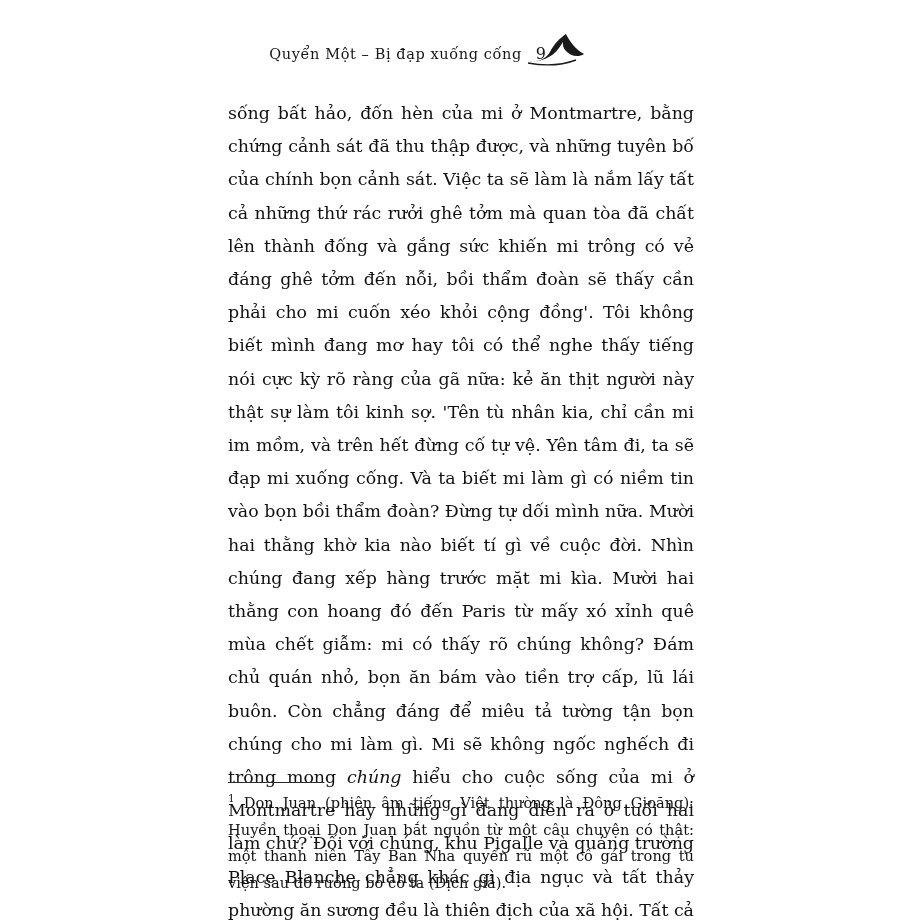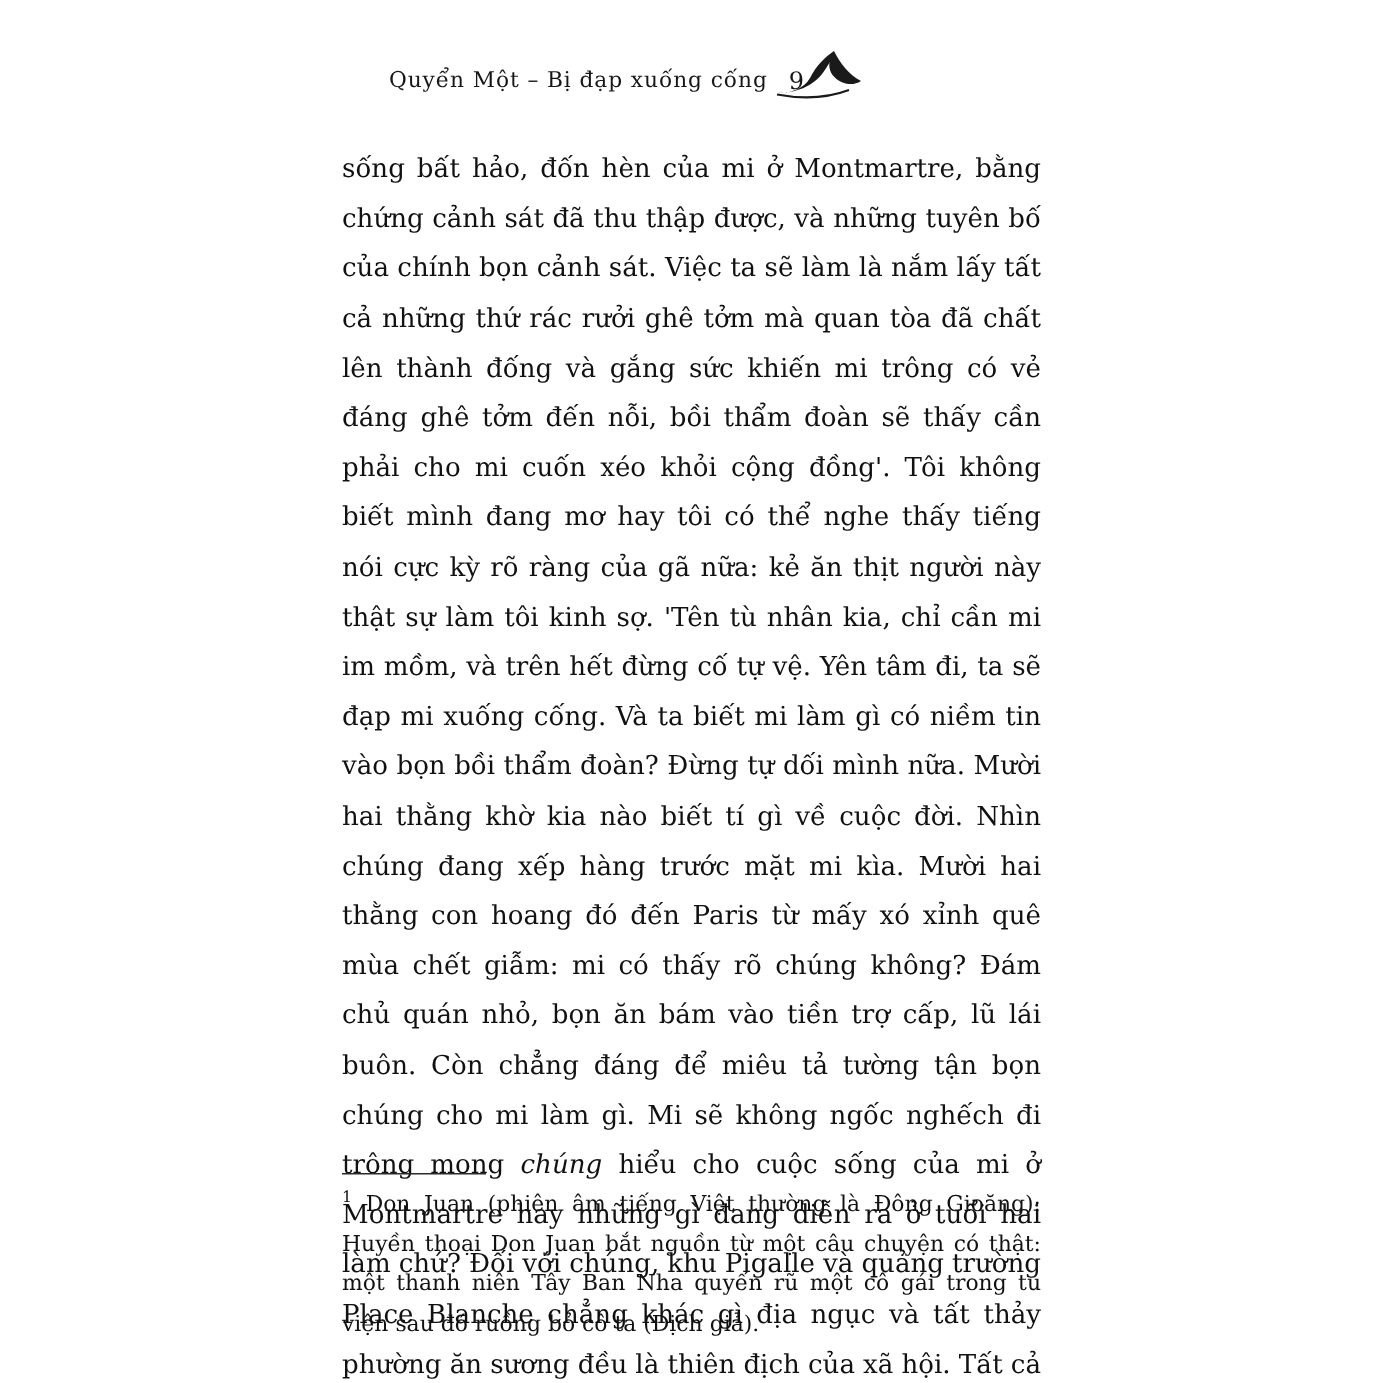--- a/index.html
+++ b/index.html
@@ -17,21 +17,21 @@
     position: relative;
     width: 922px;
     height: 922px;
     background: #ffffff;
     box-sizing: border-box;
   }
   
   .header {
     position: absolute;
     top: 44px;
-    left: 2px;
+    left: 12px;
     width: 766px;
     height: 40px;
   }
   .header-inner {
     position: absolute;
     right: 232px;
     top: 0;
     display: flex;
     align-items: center;
     gap: 14px;

